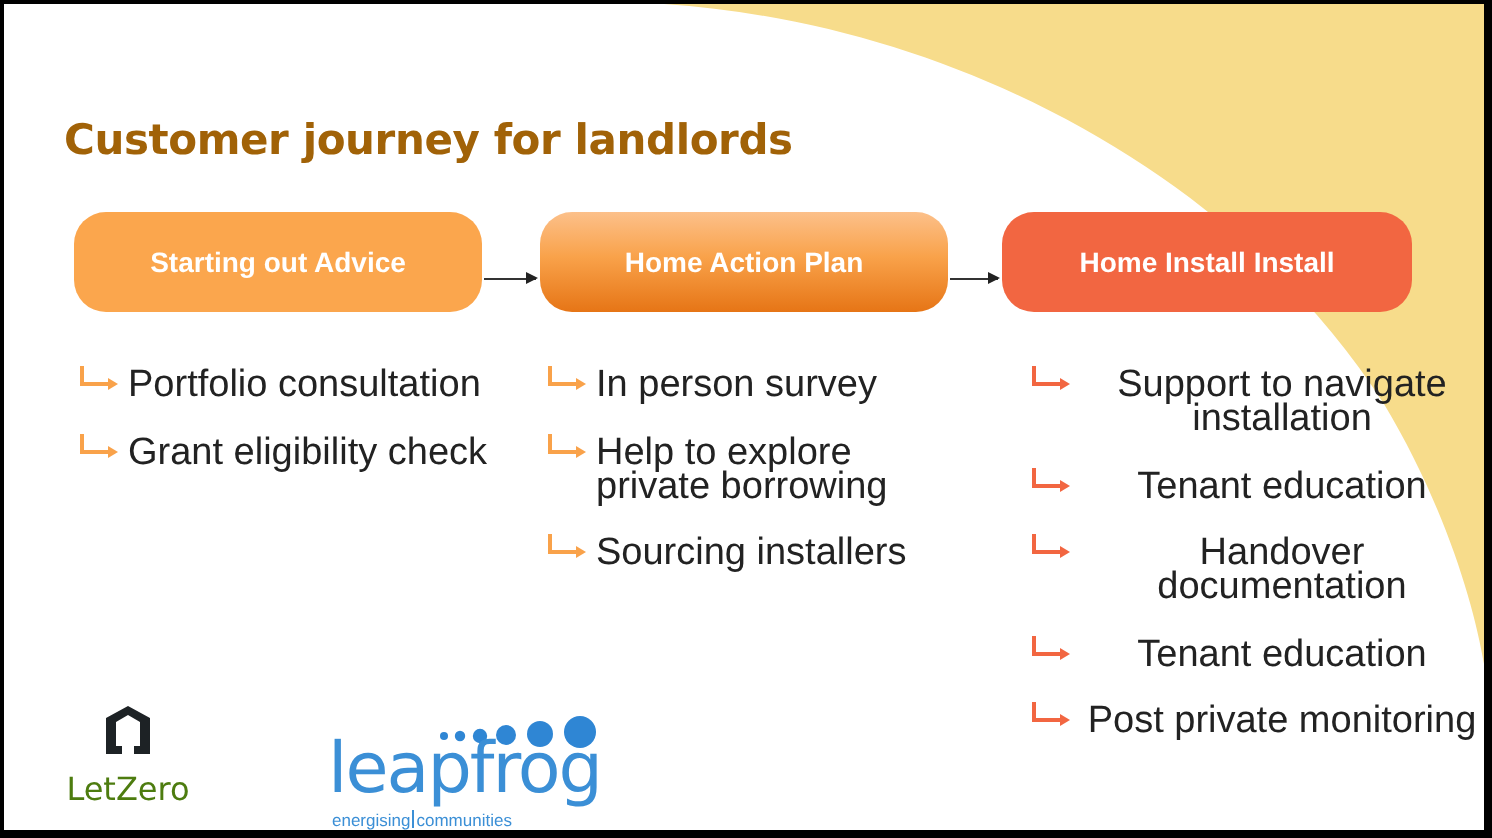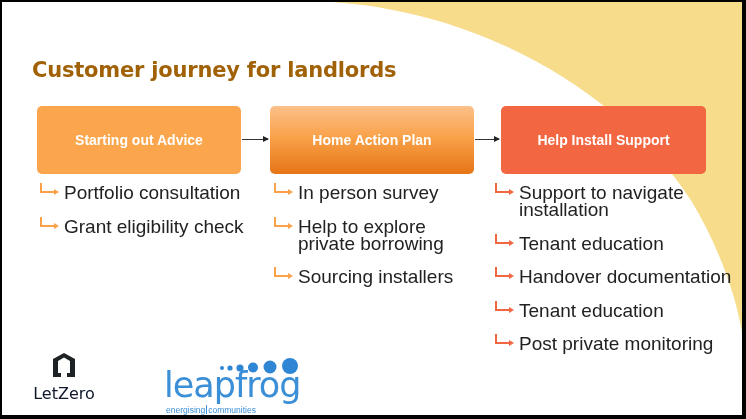--- a/index.html
+++ b/index.html
@@ -1,54 +1,54 @@
 <!DOCTYPE html>
 <html><head>
 <meta charset="utf-8">
 <style>
   html, body { margin:0; padding:0; }
   body { width:746px; height:419px; overflow:hidden; background:#000; font-family:"Liberation Sans", sans-serif; }
   .slide { position:absolute; left:2px; top:2px; width:740px; height:413px; background:#fff; overflow:hidden; }
   .bg-wave { position:absolute; left:0; top:0; width:740px; height:413px; }
   .title { position:absolute; left:30px; top:56px; font-family:"DejaVu Sans", sans-serif; font-weight:bold; font-size:21px; color:#a16207; letter-spacing:-0.2px; }
-  .stage { position:absolute; top:104px; height:68px; border-radius:5px; display:flex; align-items:center; justify-content:center; color:#fff; font-weight:bold; font-size:14px; }
+  .stage { position:absolute; top:104px; height:50px; border-radius:16px; display:flex; align-items:center; justify-content:center; color:#fff; font-weight:bold; font-size:14px; }
   .s1 { left:35px; width:204px; background:#fba64d; }
   .s2 { left:268px; width:204px; background:linear-gradient(#fcc08a 0%, #f9a24a 45%, #e67516 100%); }
   .s3 { left:499px; width:205px; background:#f26641; }
   .conn { position:absolute; top:137px; height:1px; background:#333; }
   .conn::after { content:""; position:absolute; right:-1px; top:-3px; border-left:6px solid #222; border-top:3.5px solid transparent; border-bottom:3.5px solid transparent; }
   .c1 { left:240px; width:26px; }
   .c2 { left:473px; width:24px; }
   .list { position:absolute; top:182px; margin:0; padding:0; list-style:none; }
-  .l1 { left:36px; } .l2 { left:270px; } .l3 { left:491px; }
+  .l1 { left:36px; } .l2 { left:270px; } .l3 { left:512px;text-align:center; }
   .item { position:relative; padding-left:26px; font-size:19px; color:#222; line-height:17px; margin-bottom:16.5px; }
   .item svg { position:absolute; left:0; top:-2px; }
   .logo-letzero { position:absolute; left:22px; top:350px; width:80px; text-align:center; }
-  .lz-text { font-family:"DejaVu Sans", sans-serif; font-size:16px; color:#0f172a; font-weight:500; margin-top:2px; }
+  .lz-text { font-family:"DejaVu Sans", sans-serif; font-size:16px; color:#4d7c0f; font-weight:500; margin-top:2px; }
   .logo-leapfrog { position:absolute; left:160px; top:342px; width:140px; height:60px;margin-top:13px; }
   .lf-text { position:absolute; left:2px; top:8px; font-family:"DejaVu Sans", sans-serif; font-size:35px; color:#3b8fd6; letter-spacing:-1px; }
   .lf-sub { position:absolute; left:4px; top:48px; font-size:8.5px; color:#3b8fd6; white-space:nowrap; }
   .lf-sub span { display:inline-block;text-align:center; }
   .lf-sub .bar { display:inline-block; width:1px; height:9px; background:#3b8fd6; margin:0 1px; vertical-align:-1px; }
 </style>
 </head>
 <body>
 
 <div class="slide">
   <svg class="bg-wave" viewBox="0 0 740 413">
     <path d="M330 0 C 480 10, 620 90, 690 200 C 720 250, 735 300, 740 330 L740 0 Z" fill="#f7dc8b"></path>
   </svg>
 
   <div class="title">Customer journey for landlords</div>
 
   <div class="stage s1">Starting out Advice</div>
   <div class="conn c1"></div>
   <div class="stage s2">Home Action Plan</div>
   <div class="conn c2"></div>
-  <div class="stage s3">Help Install Support</div>
+  <div class="stage s3">Home Install Install</div>
 
   <ul class="list l1">
     <li class="item"><svg width="22" height="14">
           <path d="M3 1 V10 H18" stroke="#f9a24a" stroke-width="2" fill="none"></path>
           <path d="M16 7 L21 10 L16 13 Z" fill="#f9a24a"></path>
         </svg><span>Portfolio consultation</span></li>
     <li class="item"><svg width="22" height="14">
           <path d="M3 1 V10 H18" stroke="#f9a24a" stroke-width="2" fill="none"></path>
           <path d="M16 7 L21 10 L16 13 Z" fill="#f9a24a"></path>
         </svg><span>Grant eligibility check</span></li>

